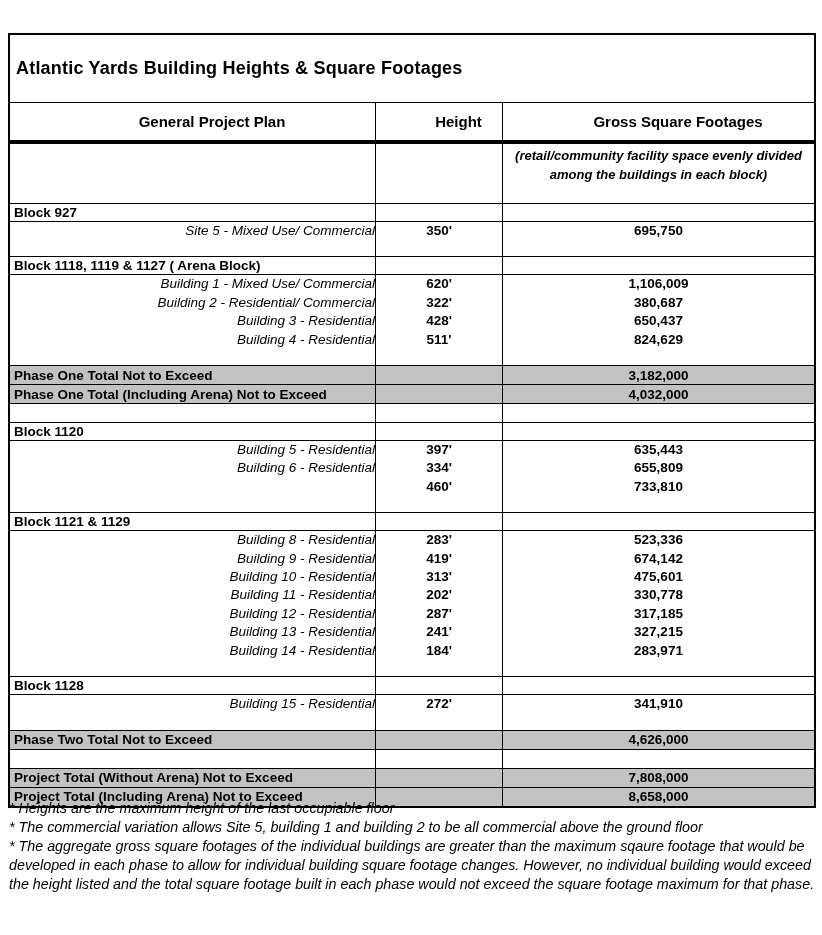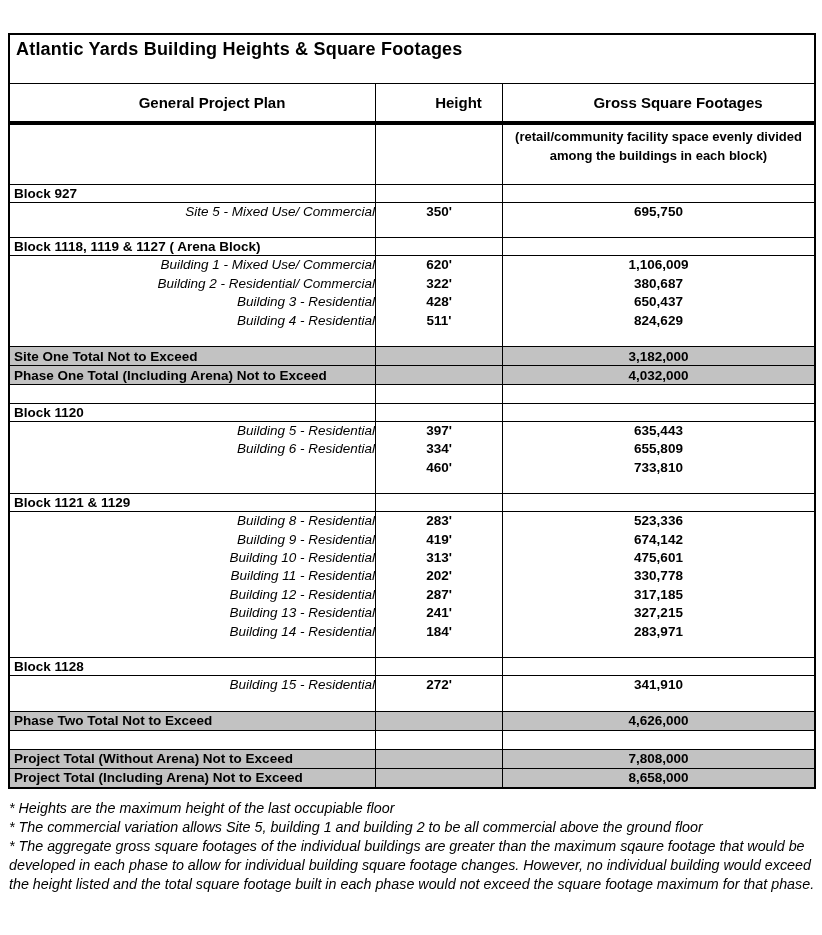--- a/index.html
+++ b/index.html
@@ -22,34 +22,34 @@
     border-bottom:1px solid #000;
   }
   .cell { border-right:1px solid #000; min-width:0; }
   .cell.c3 { border-right:none; }
 
   
   .title-row { grid-template-columns:1fr; }
   .title-cell {
     border-right:none;
     font-size:18px; font-weight:bold;
-    padding:4px 6px 23px 6px;
+    padding:23px 6px 23px 6px;
     letter-spacing:0.2px;
   }
 
   
   .header-row { border-bottom:4px solid #000; }
   .header-row .cell {
     display:flex; align-items:center; justify-content:center;
     min-height:37px;
     font-size:15px; font-weight:bold;margin-left:39px;
   }
 
   
-  .subheader-row .cell { min-height:57px; }
+  .subheader-row .cell { min-height:57px;font-style:italic; }
   .subnote {
     display:block; text-align:center;
     font-size:13px; font-weight:bold; line-height:19px;
     padding:2px 10px 0 10px;
   }
 
   
   .block-row .cell { min-height:17px; }
   .block-label {
     font-size:13.5px; font-weight:bold; line-height:17px;
@@ -148,21 +148,21 @@
             <div class="group-line">511'</div>
           </div>
           <div class="cell c3">
             <div class="group-line">1,106,009</div>
             <div class="group-line">380,687</div>
             <div class="group-line">650,437</div>
             <div class="group-line">824,629</div>
           </div>
         </div>
         <div class="row total-row">
-          <div class="cell c1">Site One Total Not to Exceed</div>
+          <div class="cell c1">Phase One Total Not to Exceed</div>
           <div class="cell c2"></div>
           <div class="cell c3">3,182,000</div>
         </div>
         <div class="row total-row">
           <div class="cell c1">Phase One Total (Including Arena) Not to Exceed</div>
           <div class="cell c2"></div>
           <div class="cell c3">4,032,000</div>
         </div>
         <div class="row spacer-row">
           <div class="cell c1"></div>

